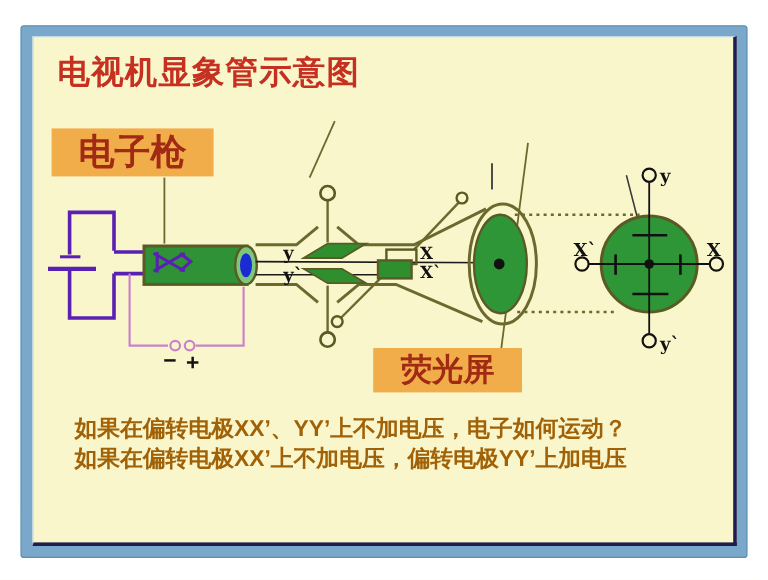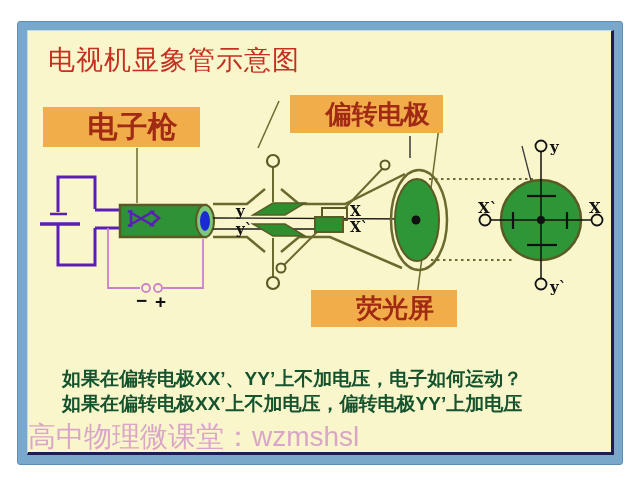--- a/index.html
+++ b/index.html
@@ -5,30 +5,30 @@
   html,body{margin:0;padding:0;background:#ffffff;}
   .stage{position:relative;width:640px;height:483px;background:#ffffff;overflow:hidden;
          font-family:"Liberation Sans","DejaVu Sans",sans-serif;}
   .frame{position:absolute;left:17px;top:21px;width:604px;height:442px;
          background:#79a8cb;border:1px solid #5d8fb5;border-radius:3px;}
   .content{position:absolute;left:9px;top:8px;width:583px;height:421px;
          background:#faf6cc;
          border-top:1px solid #bdd9ec;border-left:1px solid #bdd9ec;
          border-right:3px solid #1d1d4f;border-bottom:3px solid #1d1d4f;}
   svg.diagram{position:absolute;left:0;top:0;width:640px;height:483px;}
-  .title{position:absolute;left:48px;top:42px;font-size:27px;font-weight:normal;
+  .title{position:absolute;left:48px;top:42px;font-size:27px;font-weight:bold;
          color:#c53020;letter-spacing:1px;white-space:nowrap;}
   .callout{position:absolute;background:#f2ad4b;color:#a02a14;font-weight:bold;
-         display:flex;align-items:center;justify-content:center;white-space:nowrap;padding-left:22px;}
+         display:flex;align-items:center;justify-content:center;white-space:nowrap;}
   .co-gun{left:43px;top:107px;width:135px;height:40px;font-size:30px;}
   .co-deflect{left:290px;top:95px;width:131px;height:38px;font-size:26px;}
   .co-spot{left:445px;top:125px;width:78px;height:33px;font-size:23px;}
   .co-screen{left:311px;top:290px;width:124px;height:37px;font-size:26px;}
-  .questions{position:absolute;left:62px;top:366px;width:545px;
-         color:#14532d;font-weight:bold;font-size:19px;line-height:25px;}
+  .questions{position:absolute;left:62px;top:345px;width:545px;
+         color:#a16207;font-weight:bold;font-size:19px;line-height:25px;}
   .watermark{position:absolute;left:28px;top:418px;font-size:28px;color:#daa6c8;
          white-space:nowrap;}
 </style>
 </head>
 <body>
 
 <div class="stage">
   <div class="frame">
     <div class="content"></div>
   </div>
@@ -131,22 +131,20 @@
     </g>
     <text x="550" y="152" font-family="DejaVu Serif, Liberation Serif, serif" font-size="15" font-weight="bold" fill="#111">y</text>
     <text x="550" y="292" font-family="DejaVu Serif, Liberation Serif, serif" font-size="15" font-weight="bold" fill="#111">y`</text>
     <text x="478" y="213" font-family="DejaVu Serif, Liberation Serif, serif" font-size="15" font-weight="bold" fill="#111">X`</text>
     <text x="589" y="213" font-family="DejaVu Serif, Liberation Serif, serif" font-size="15" font-weight="bold" fill="#111">X</text>
   </svg>
 
   <div class="title">电视机显象管示意图</div>
 
   <div class="callout co-gun">电子枪</div>
-  <div class="callout co-deflect">偏转电极</div>
   <div class="callout co-screen">荧光屏</div>
 
   <div class="questions">
     <div>如果在偏转电极XX’、YY’上不加电压，电子如何运动？</div>
     <div>如果在偏转电极XX’上不加电压，偏转电极YY’上加电压</div>
   </div>
 
-  <div class="watermark">高中物理微课堂：wzmshsl</div>
 </div>
 
 </body></html>

